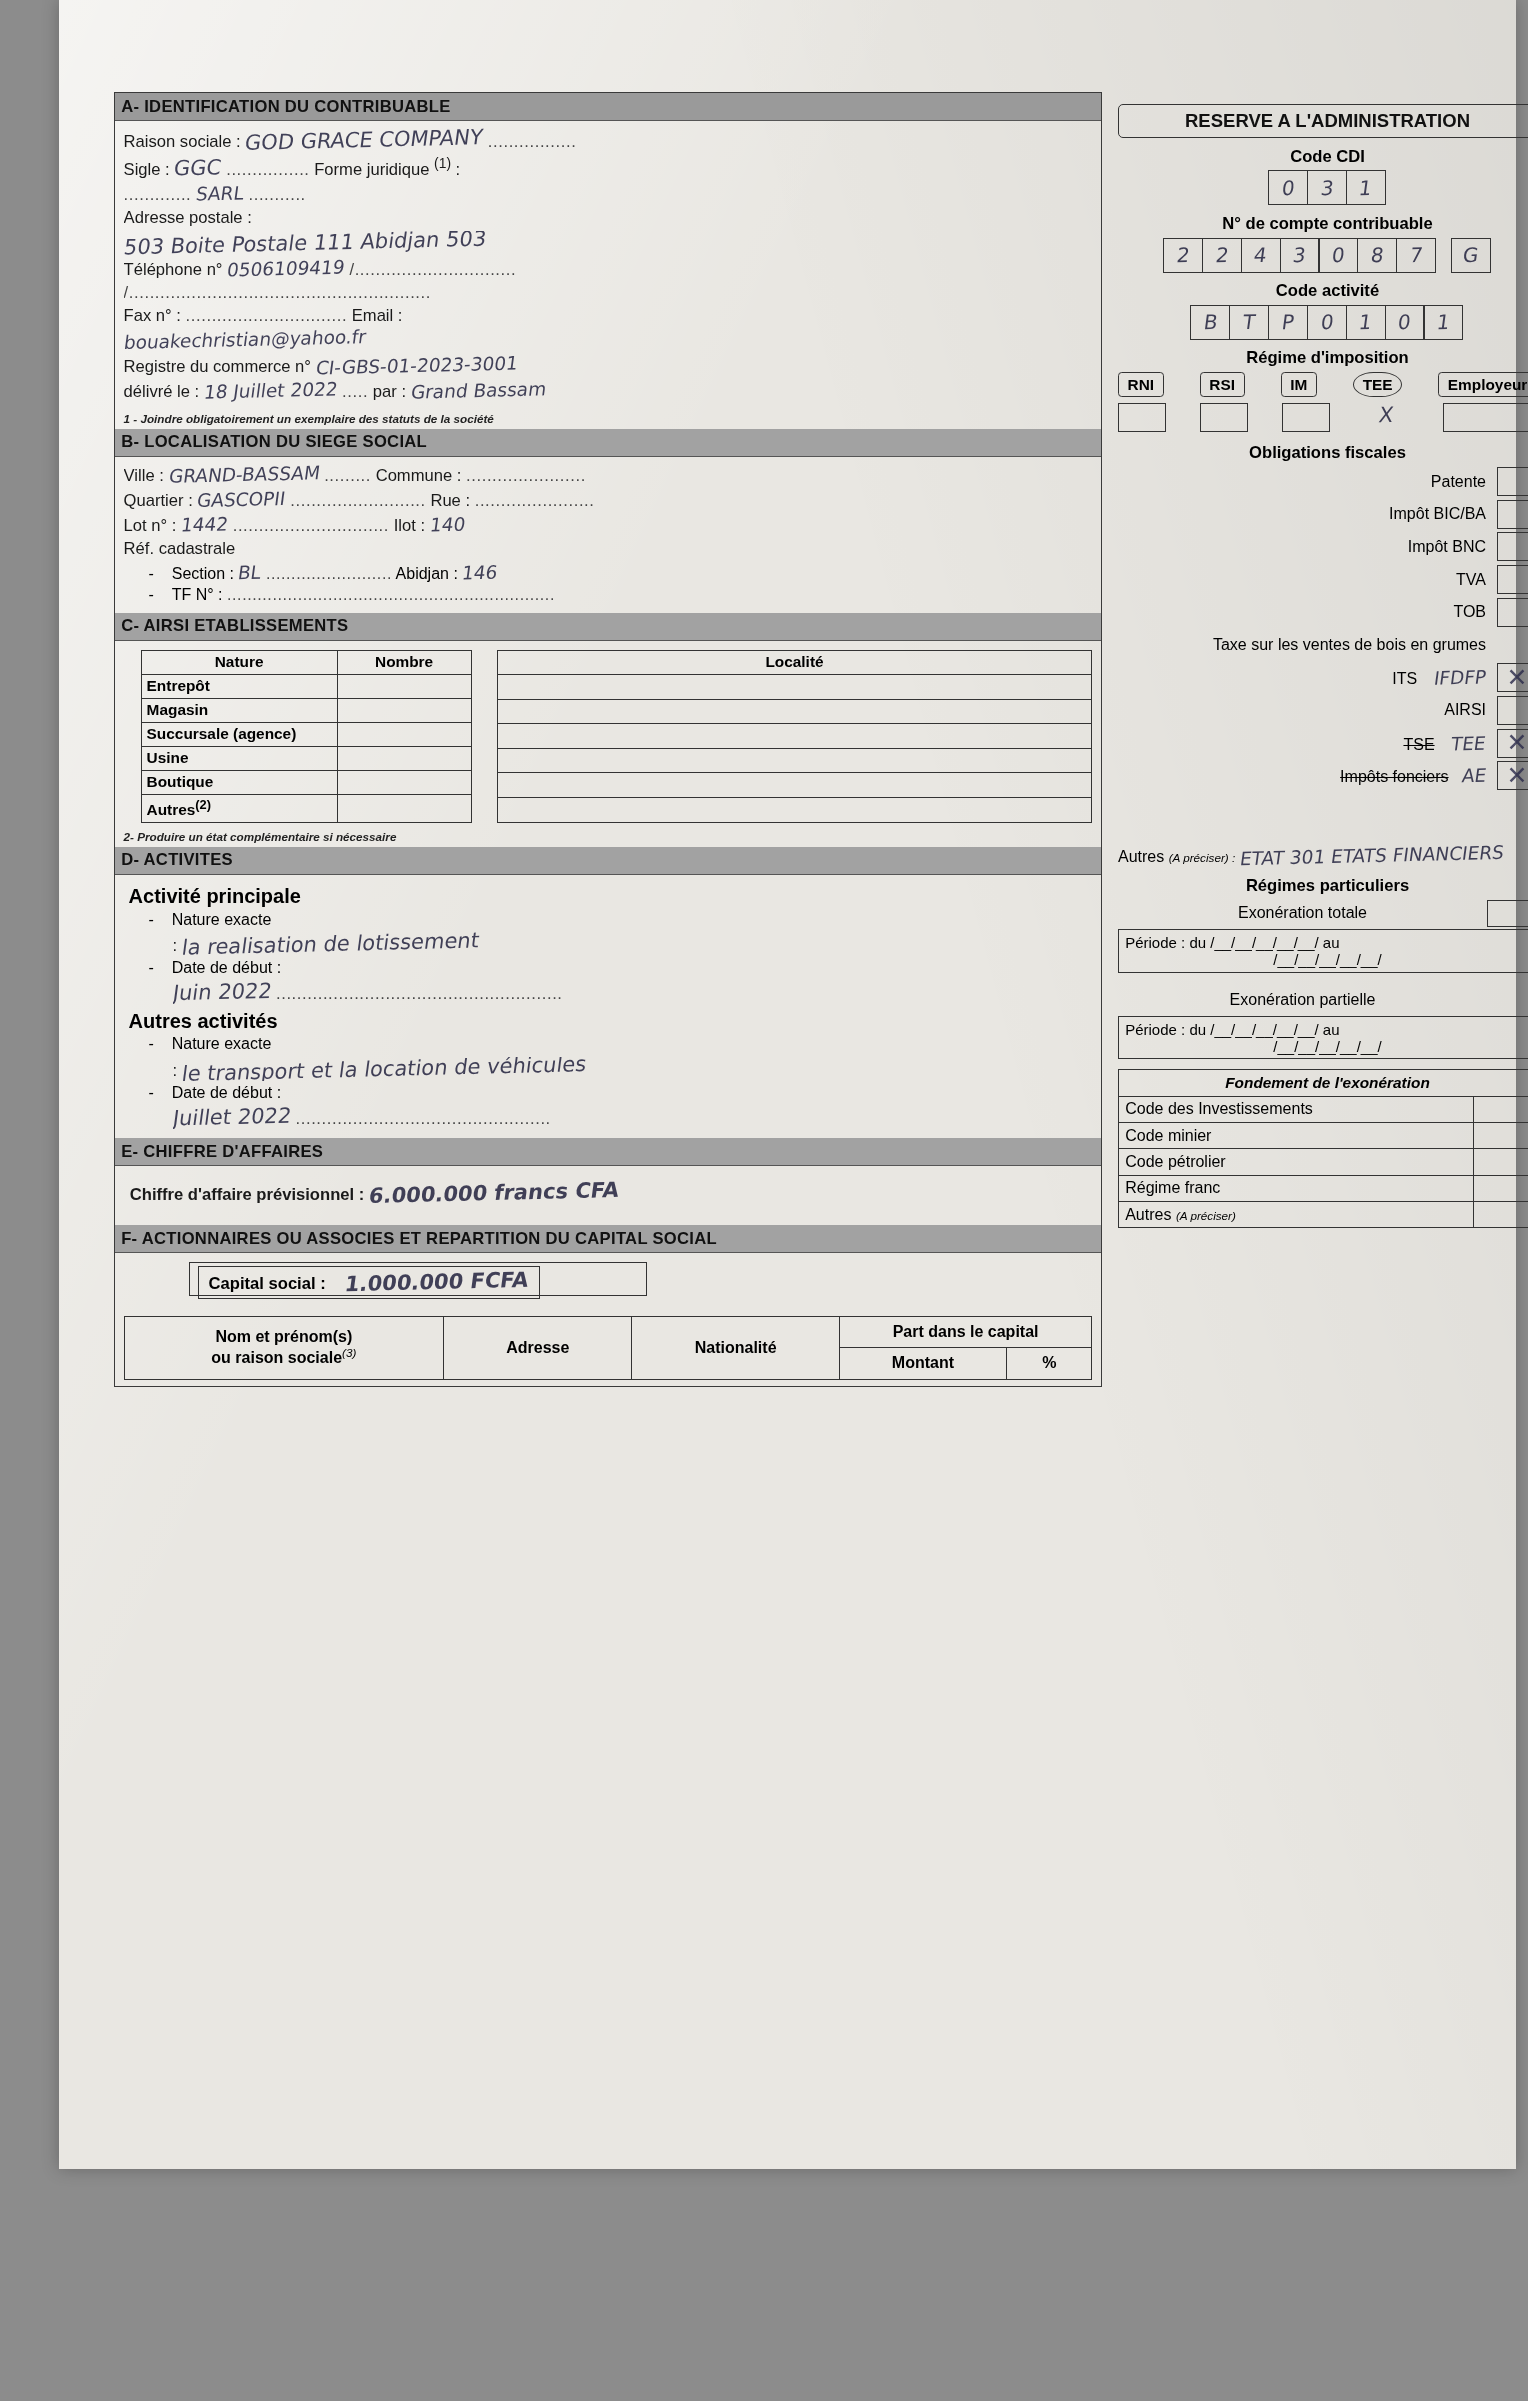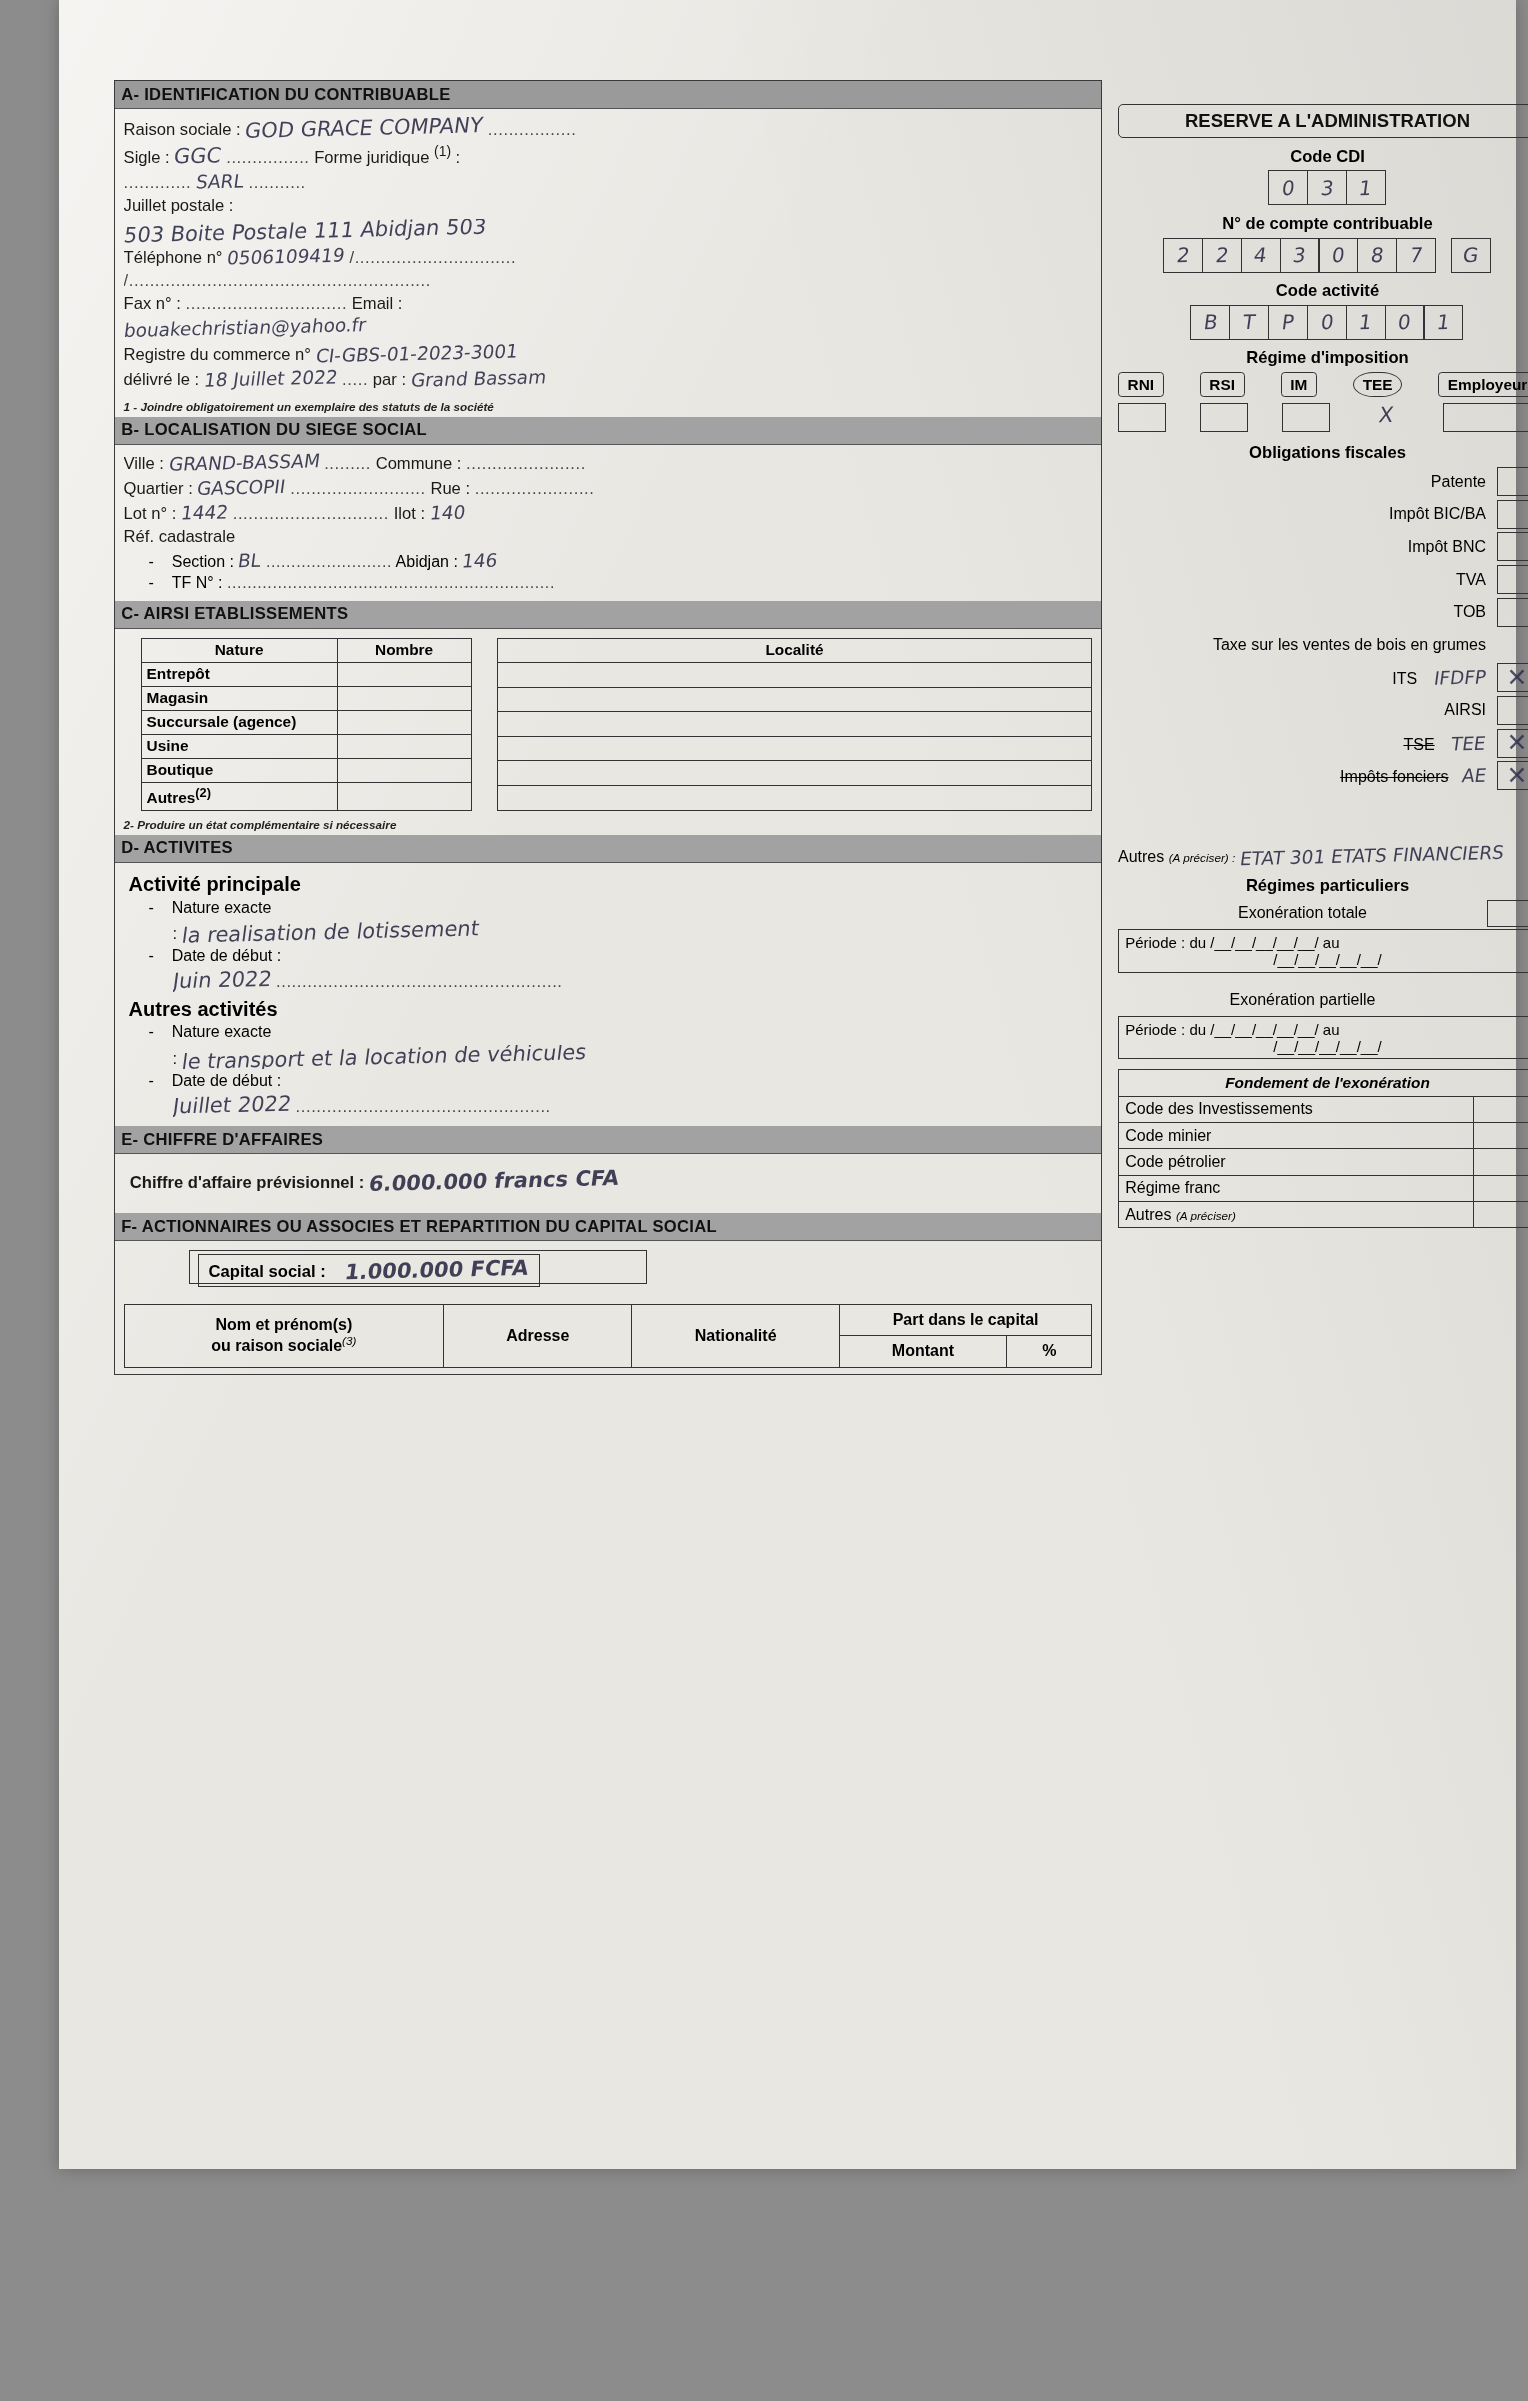--- a/index.html
+++ b/index.html
@@ -4,21 +4,21 @@
 <style>
   html,body{margin:0;padding:0;background:#8c8c8c;}
   body{font-family:"Liberation Sans",sans-serif;}
   #page{position:relative;width:1528px;height:2401px;background:#8c8c8c;overflow:hidden;}
   #sheet{position:absolute;left:59px;top:0px;width:1457px;height:2169px;background:#e9e7e2;
          box-shadow:0 0 16px rgba(0,0,0,.25);}
   #sheet:before{content:"";position:absolute;inset:0;
     background:linear-gradient(115deg,rgba(255,255,255,.55),rgba(255,255,255,0) 35%),
                linear-gradient(255deg,rgba(0,0,0,.06),rgba(0,0,0,0) 40%);
     pointer-events:none;}
-  .col-left{position:absolute;left:55px;top:80px;width:986px;border:1.2px solid #3a3a3a;}
+  .col-left{position:absolute;left:55px;top:92px;width:986px;border:1.2px solid #3a3a3a;}
   .col-right{position:absolute;left:1059px;top:104px;width:419px;}
 
   .bandtitle{background:#9a9a9a;color:#111;font-weight:bold;font-size:16.6px;
              padding:3.7px 6.2px;letter-spacing:0.3px;border-bottom:0.6px solid #555;}
   .bandtitle.grey2{background:#a2a2a2;}
   .blk{padding:3.7px 8.6px 6.2px 8.6px;}
   .line{font-size:16.6px;color:#1a1a1a;margin:3.1px 0;position:relative;white-space:nowrap;overflow:hidden;}
   .dots{color:#444;letter-spacing:0.6px;}
   .hw{font-family:"DejaVu Sans",sans-serif;color:#1b1b38;opacity:.82;
       transform:rotate(-1.4deg) skewX(-9deg);display:inline-block;font-size:18.5px;}
@@ -93,21 +93,21 @@
           <span class="dots">................</span>
           <span>Forme juridique</span>
           <sup>(1)</sup> :
         </div>
         <div class="line">
           <span class="dots">.............</span>
           <span class="hw">SARL</span>
           <span class="dots">...........</span>
         </div>
         <div class="line">
-          <span>Juillet postale :</span>
+          <span>Adresse postale :</span>
         </div>
         <div class="line">
           <span class="hw lg">503 Boite Postale 111 Abidjan 503</span>
         </div>
         <div class="line">
           <span>Téléphone n°</span>
           <span class="hw">0506109419</span>
           <span class="dots">/...............................</span>
         </div>
         <div class="line">

